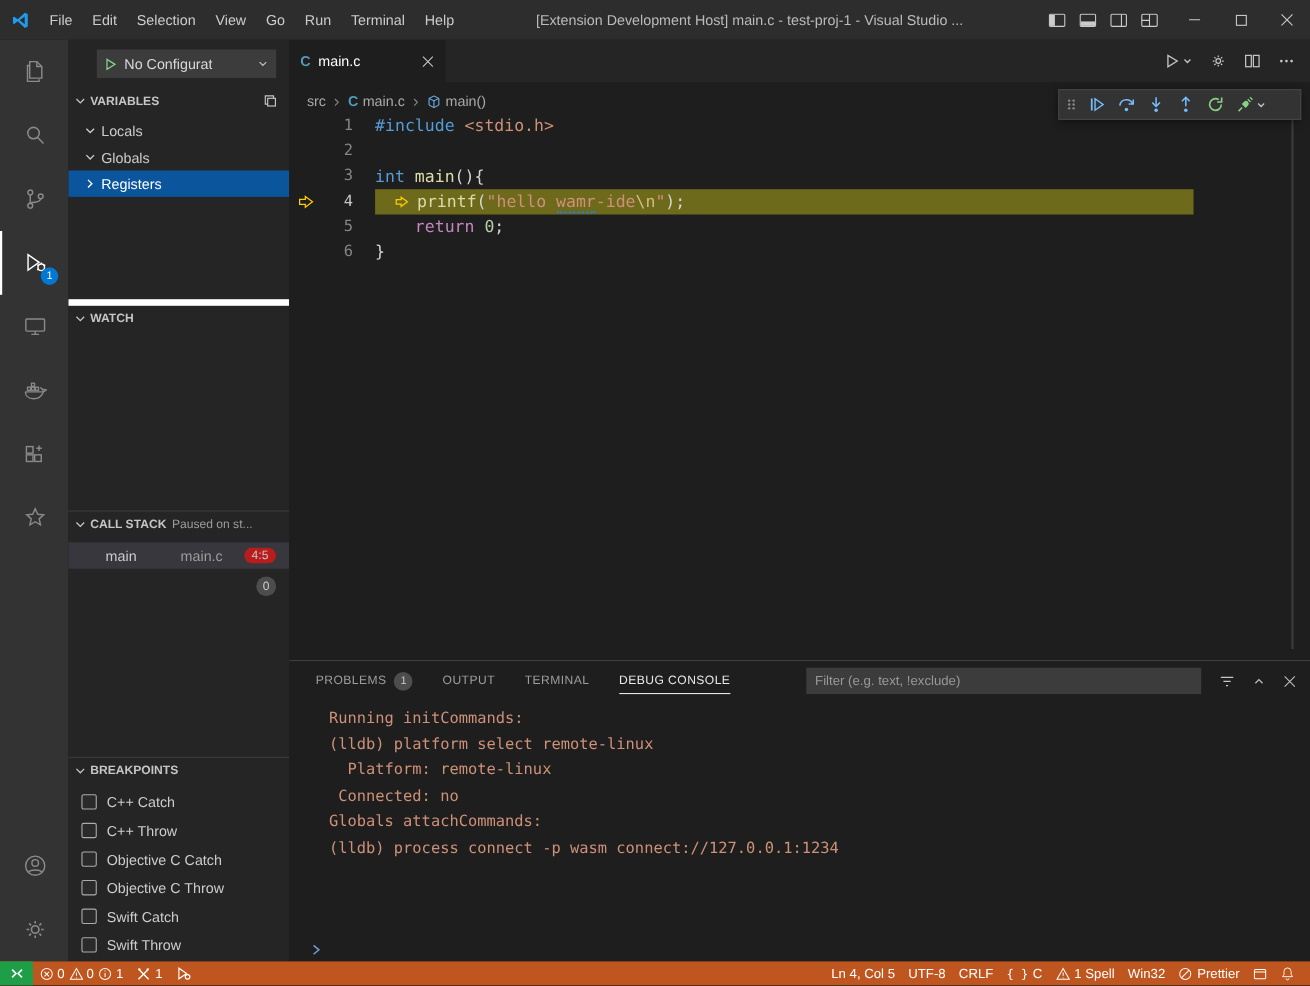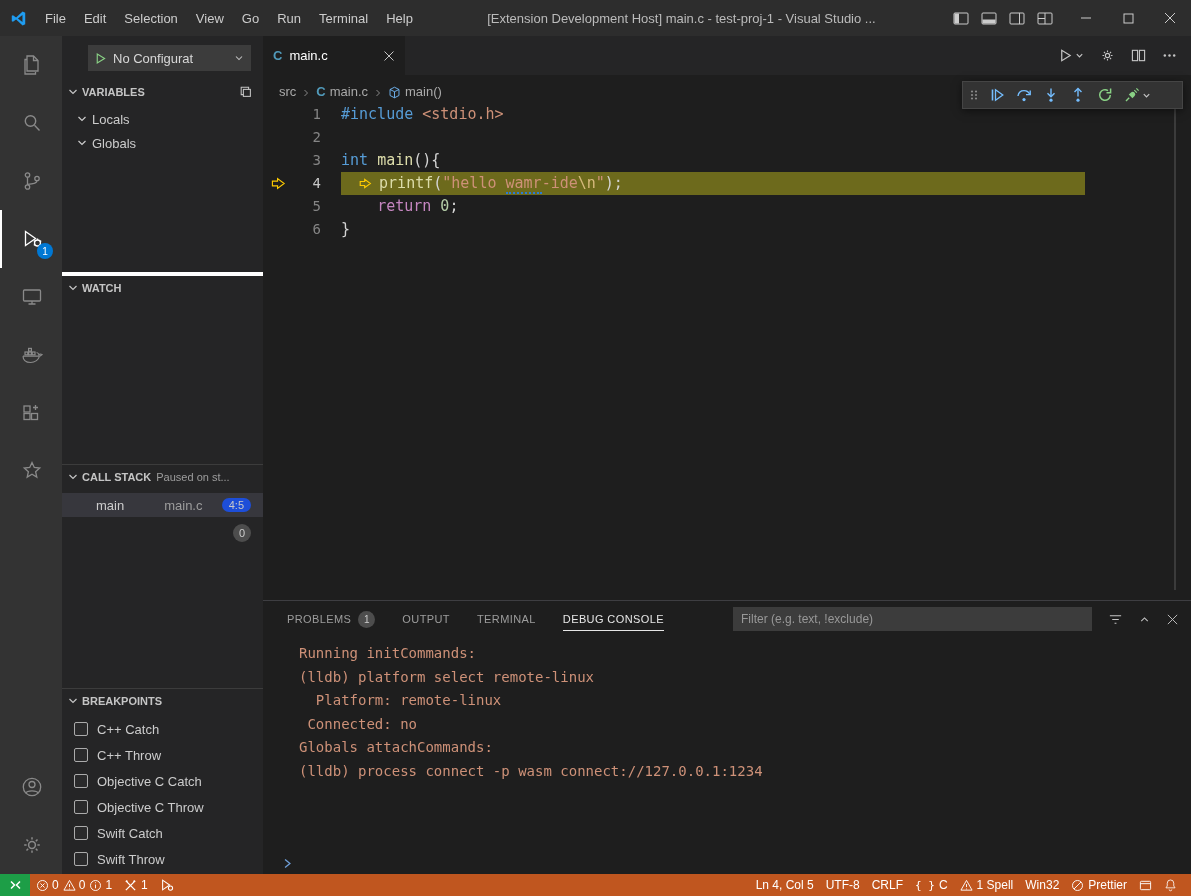--- a/index.html
+++ b/index.html
@@ -26,33 +26,33 @@
   .ab-badge{position:absolute;right:9px;bottom:9px;background:#0078d4;color:#fff;font-size:10px;min-width:16px;height:16px;border-radius:50%;display:flex;align-items:center;justify-content:center;}
 
   
   .sidebar{position:absolute;top:36px;left:62px;width:201px;bottom:22px;background:#252526;font-size:13px;overflow:hidden;}
   .run-bar{position:absolute;top:9px;left:26px;right:12px;height:26px;}
   .run-select{display:flex;align-items:center;background:#3c3c3c;height:26px;padding:4px 6px;color:#d8d8d8;gap:6px;}
   .run-select .run-label{white-space:nowrap;overflow:hidden;}
   .run-select .chev{margin-left:auto;color:#c5c5c5;}
   .section{position:absolute;left:0;right:0;}
   .sec-variables{top:44px;height:192px;}
-  .sec-watch{top:236px;height:192px;border-top:4px solid #ffffff;}
+  .sec-watch{top:236px;height:192px;border-top:6px solid #ffffff;}
   .sec-callstack{top:428px;height:224px;border-top:1px solid #3c3c3c;}
   .sec-breakpoints{top:652px;bottom:0;border-top:1px solid #3c3c3c;}
   .sec-header{height:24px;display:flex;align-items:center;font-size:11px;font-weight:bold;color:#c5c5c5;padding-left:3px;gap:1px;position:relative;}
   .sec-action{position:absolute;right:10px;top:5px;color:#c5c5c5;}
   .cs-status{font-weight:normal;font-size:11px;color:#9d9d9d;margin-left:4px;white-space:nowrap;}
   .tree-rows{padding-top:3px;}
   .tree-row{height:24px;display:flex;align-items:center;padding-left:12px;gap:2px;color:#cccccc;}
   .tree-row.selected{background:#0a559c;color:#ffffff;}
   .tree-row .chev{color:inherit;display:flex;}
   .cs-frame{height:24px;display:flex;align-items:center;background:#37373d;padding:0 12px 0 34px;margin-top:4px;}
   .cs-file{color:#9d9d9d;margin-left:40px;}
-  .cs-badge{margin-left:auto;background:#1d4ed8;border-radius:9px;padding:1px 7px;font-size:11px;color:#c8c8c8;}
+  .cs-badge{margin-left:auto;background:#b91c1c;border-radius:9px;padding:1px 7px;font-size:11px;color:#c8c8c8;}
   .cs-zero-row{height:24px;display:flex;align-items:center;margin-top:4px;}
   .cs-zero{margin-left:auto;margin-right:12px;background:#4d4d4d;color:#cccccc;border-radius:50%;width:18px;height:18px;display:flex;align-items:center;justify-content:center;font-size:11px;}
   .bp-rows{padding-top:3px;}
   .bp-row{height:26px;display:flex;align-items:center;padding-left:12px;gap:9px;}
   .bp-check{width:14px;height:14px;border:1px solid #ababab;background:#2a2a2b;border-radius:2px;flex:none;}
   .bp-label{color:#cccccc;}
 
   
   .editor-col{position:absolute;top:36px;left:263px;right:0;bottom:22px;display:flex;flex-direction:column;}
   .tabbar{height:39px;background:#252526;display:flex;align-items:stretch;flex:none;}
@@ -310,20 +310,28 @@
           </span>
           <span class="tree-label">Locals</span>
         </div>
         <div class="tree-row">
           <span class="chev">
             <svg width="16" height="16" viewBox="0 0 16 16" fill="none" stroke="currentColor" stroke-width="1.2">
               <path d="M4.5 6l3.5 3.5L11.5 6"></path>
             </svg>
           </span>
           <span class="tree-label">Globals</span>
+        </div>
+        <div class="tree-row selected">
+          <span class="chev">
+            <svg width="16" height="16" viewBox="0 0 16 16" fill="none" stroke="currentColor" stroke-width="1.2">
+              <path d="M6 4.5L9.5 8 6 11.5"></path>
+            </svg>
+          </span>
+          <span class="tree-label">Registers</span>
         </div>
       </div>
   </div>
 
   <div class="section sec-watch">
     <div class="sec-header">
       <span>
           <svg width="16" height="16" viewBox="0 0 16 16" fill="none" stroke="currentColor" stroke-width="1.2">
             <path d="M4.5 6l3.5 3.5L11.5 6"></path>
           </svg>

